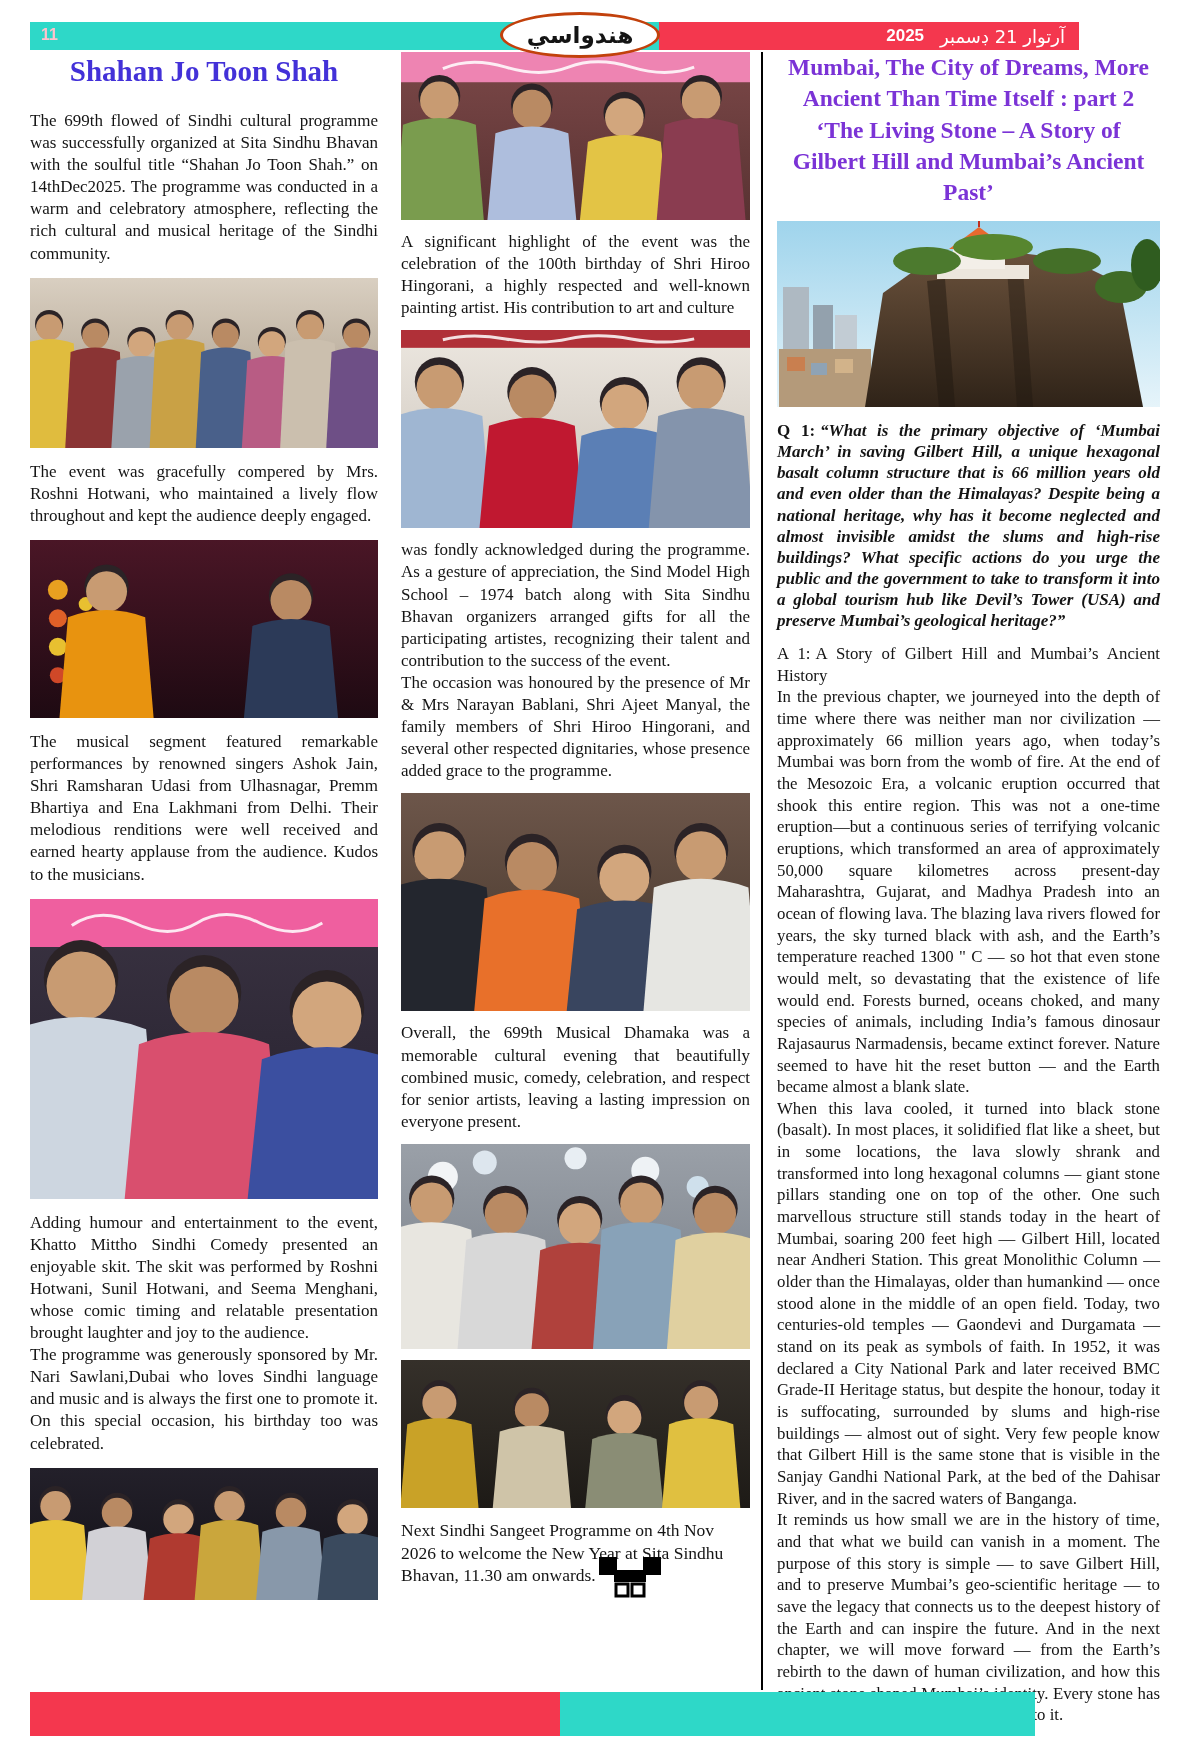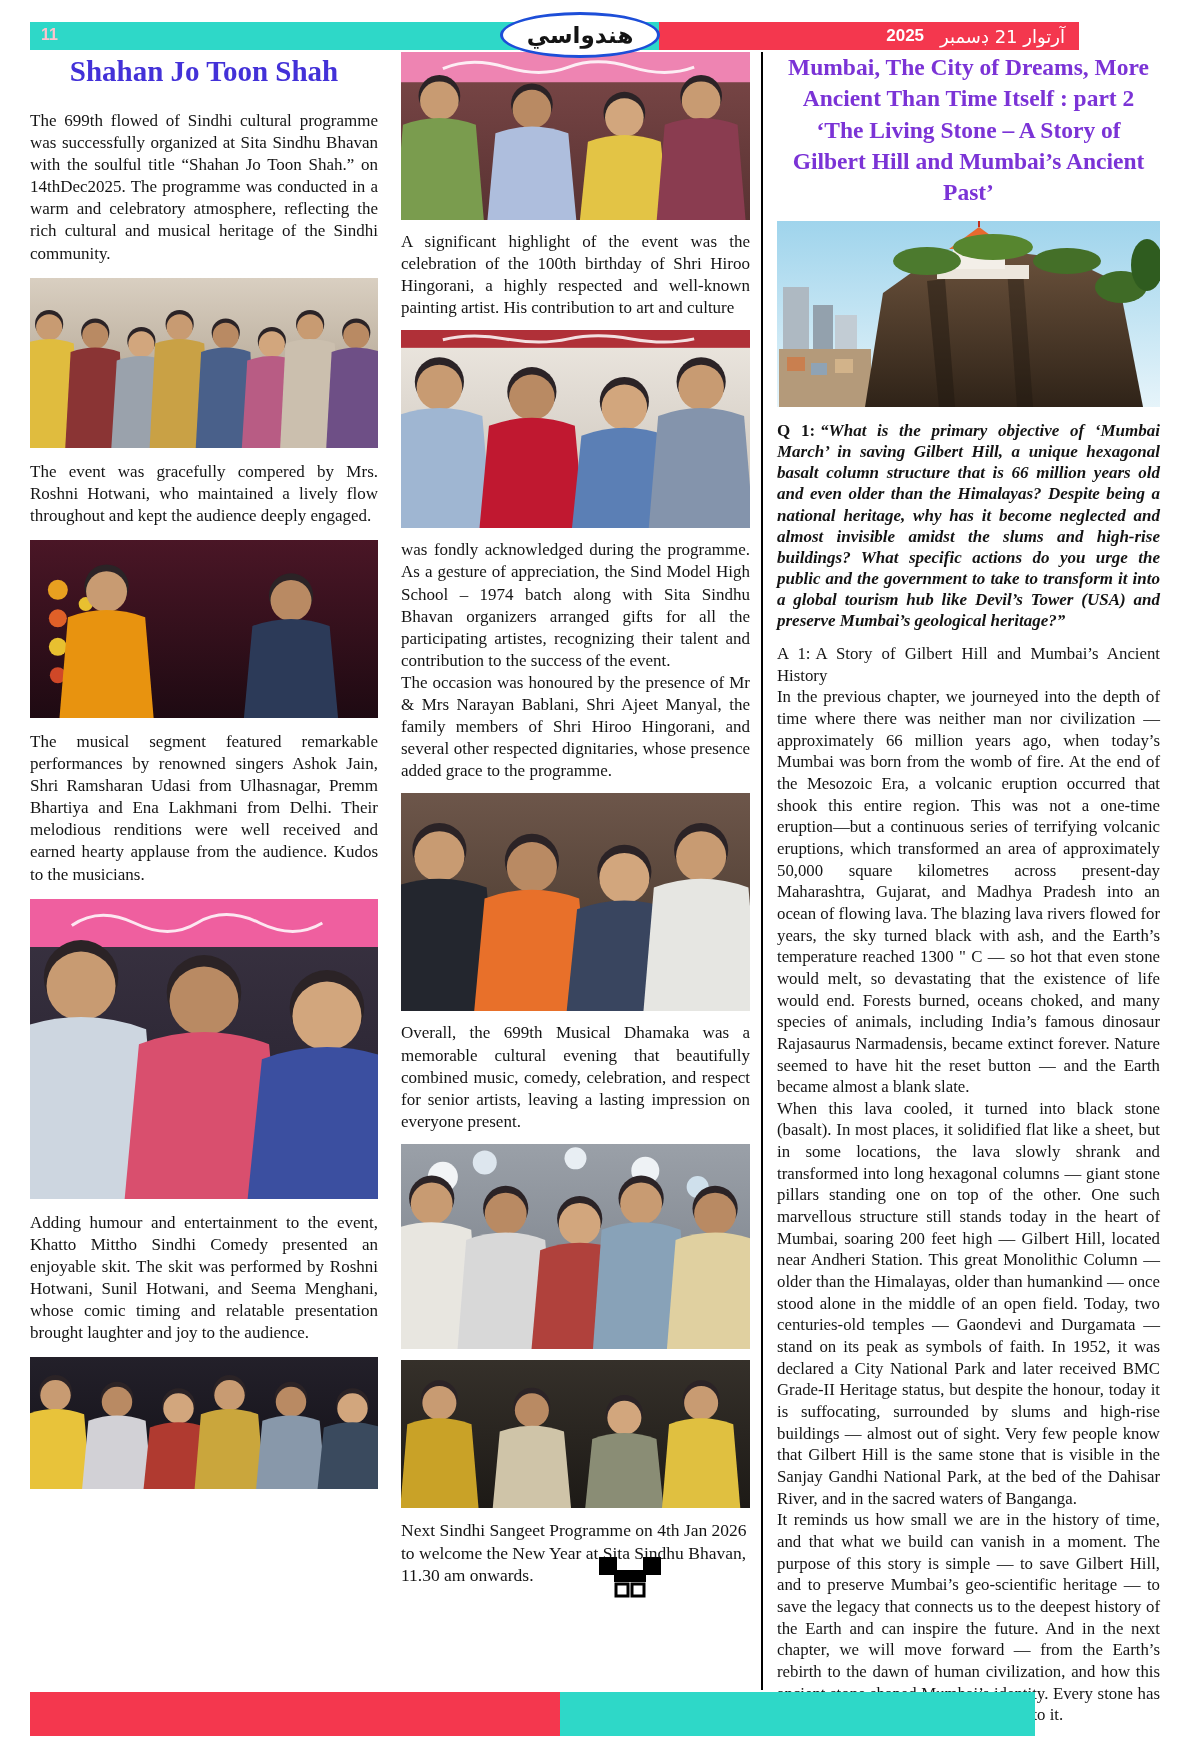--- a/index.html
+++ b/index.html
@@ -8,21 +8,21 @@
   .page { position:relative; width:1180px; height:1744px; background:#fff; overflow:hidden; }
 
   
   .bar { position:absolute; top:22px; height:28px; }
   .bar-teal { left:30px; width:629px; background:#2ed8c8; }
   .bar-red  { left:659px; width:420px; background:#f4374e; display:flex; align-items:center;
               justify-content:flex-end; gap:16px; padding-right:14px; }
   .page-num { position:absolute; left:41px; top:26px; color:#ffc2cc;
               font:bold 16px "Liberation Sans", sans-serif; z-index:2; }
   .masthead { position:absolute; left:500px; top:12px; width:160px; height:46px; background:#fff;
-              border:3px solid #1d4ed8; border-radius:50%; display:flex; align-items:center;
+              border:3px solid #c2410c; border-radius:50%; display:flex; align-items:center;
               justify-content:center; font-weight:bold; font-size:23px; z-index:3;
               font-family:"DejaVu Sans", sans-serif; }
   .year-label { color:#fff; font:bold 17px "Liberation Sans", sans-serif; }
   .date-label { color:#fff; font-weight:normal; font-size:18px; font-family:"DejaVu Sans", sans-serif; }
 
   
   .col { position:absolute; }
   .col-left  { left:30px;  top:55px; width:348px; }
   .col-mid   { left:401px; top:52px; width:349px; }
   .col-right { left:777px; top:52px; width:383px; }
@@ -149,20 +149,21 @@
           <path d="M -28.309999999999995 300 L -14.026999999999994 130.125 Q 51.04 105.97500000000002 116.107 130.125 L 130.39 300 Z" fill="#cdd6e0"></path>
           <circle cx="174" cy="93.37500000000001" r="37.260000000000005" fill="#2b2326"></circle>
           <circle cx="174" cy="102.00000000000001" r="34.5" fill="#b98a63"></circle>
           <path d="M 94.65 300 L 108.933 145.125 Q 174 120.97500000000002 239.067 145.125 L 253.35 300 Z" fill="#d94f6e"></path>
           <circle cx="296.96" cy="108.375" r="37.260000000000005" fill="#2b2326"></circle>
           <circle cx="296.96" cy="117" r="34.5" fill="#d2a67d"></circle>
           <path d="M 217.60999999999999 300 L 231.89299999999997 160.125 Q 296.96 135.975 362.027 160.125 L 376.30999999999995 300 Z" fill="#3b4fa0"></path>
         </svg>
       </div>
     <p class="body">Adding humour and entertainment to the event, Khatto Mittho Sindhi Comedy presented an enjoyable skit. The skit was performed by Roshni Hotwani, Sunil Hotwani, and Seema Menghani, whose comic timing and relatable presentation brought laughter and joy to the audience.</p>
+    <p class="body">The programme was generously sponsored by Mr. Nari Sawlani,Dubai who loves Sindhi language and music and is always the first one to promote it. On this special occasion, his birthday too was celebrated.</p>
     <div class="photo" style="height:132px">
         <svg xmlns="http://www.w3.org/2000/svg" width="348" height="132">
           <defs>
             <linearGradient id="pg3" x1="0" y1="0" x2="0" y2="1">
               <stop offset="0" stop-color="#23202a"></stop>
               <stop offset="1" stop-color="#121016"></stop>
             </linearGradient>
           </defs>
           <rect width="348" height="132" fill="url(#pg3)"></rect>
           <circle cx="25.52" cy="34.485" r="16.3944" fill="#2b2326"></circle>
@@ -317,21 +318,21 @@
           <path d="M 91.72900000000001 148 L 98.77528000000001 71.595 Q 130.875 59.681 162.97472 71.595 L 170.021 148 Z" fill="#cfc4a8"></path>
           <circle cx="223.36" cy="53.464999999999996" r="18.381600000000002" fill="#2b2326"></circle>
           <circle cx="223.36" cy="57.72" r="17.02" fill="#d2a67d"></circle>
           <path d="M 184.21400000000003 148 L 191.26028000000002 78.995 Q 223.36 67.081 255.45972 78.995 L 262.50600000000003 148 Z" fill="#8a8d75"></path>
           <circle cx="300.14" cy="38.665" r="18.381600000000002" fill="#2b2326"></circle>
           <circle cx="300.14" cy="42.92" r="17.02" fill="#c89b72"></circle>
           <path d="M 260.99399999999997 148 L 268.04028 64.195 Q 300.14 52.281000000000006 332.23972 64.195 L 339.286 148 Z" fill="#e0c040"></path>
         </svg>
       </div>
     <div class="notice-wrap">
-      <p class="notice">Next Sindhi Sangeet Programme on 4th Jan 2026 to welcome the New Year at Sita Sindhu Bhavan, 11.30 am onwards.</p>
+      <p class="notice">Next Sindhi Sangeet Programme on 4th Nov 2026 to welcome the New Year at Sita Sindhu Bhavan, 11.30 am onwards.</p>
       <svg class="ornament" width="64" height="46" viewBox="0 0 64 46">
         <rect x="0" y="0" width="18" height="18" fill="#000"></rect>
         <rect x="44" y="0" width="18" height="18" fill="#000"></rect>
         <rect x="15" y="13" width="32" height="12" fill="#000"></rect>
         <rect x="17" y="27" width="12" height="12" fill="#fff" stroke="#000" stroke-width="3"></rect>
         <rect x="33" y="27" width="12" height="12" fill="#fff" stroke="#000" stroke-width="3"></rect>
       </svg>
     </div>
   </div>
 

